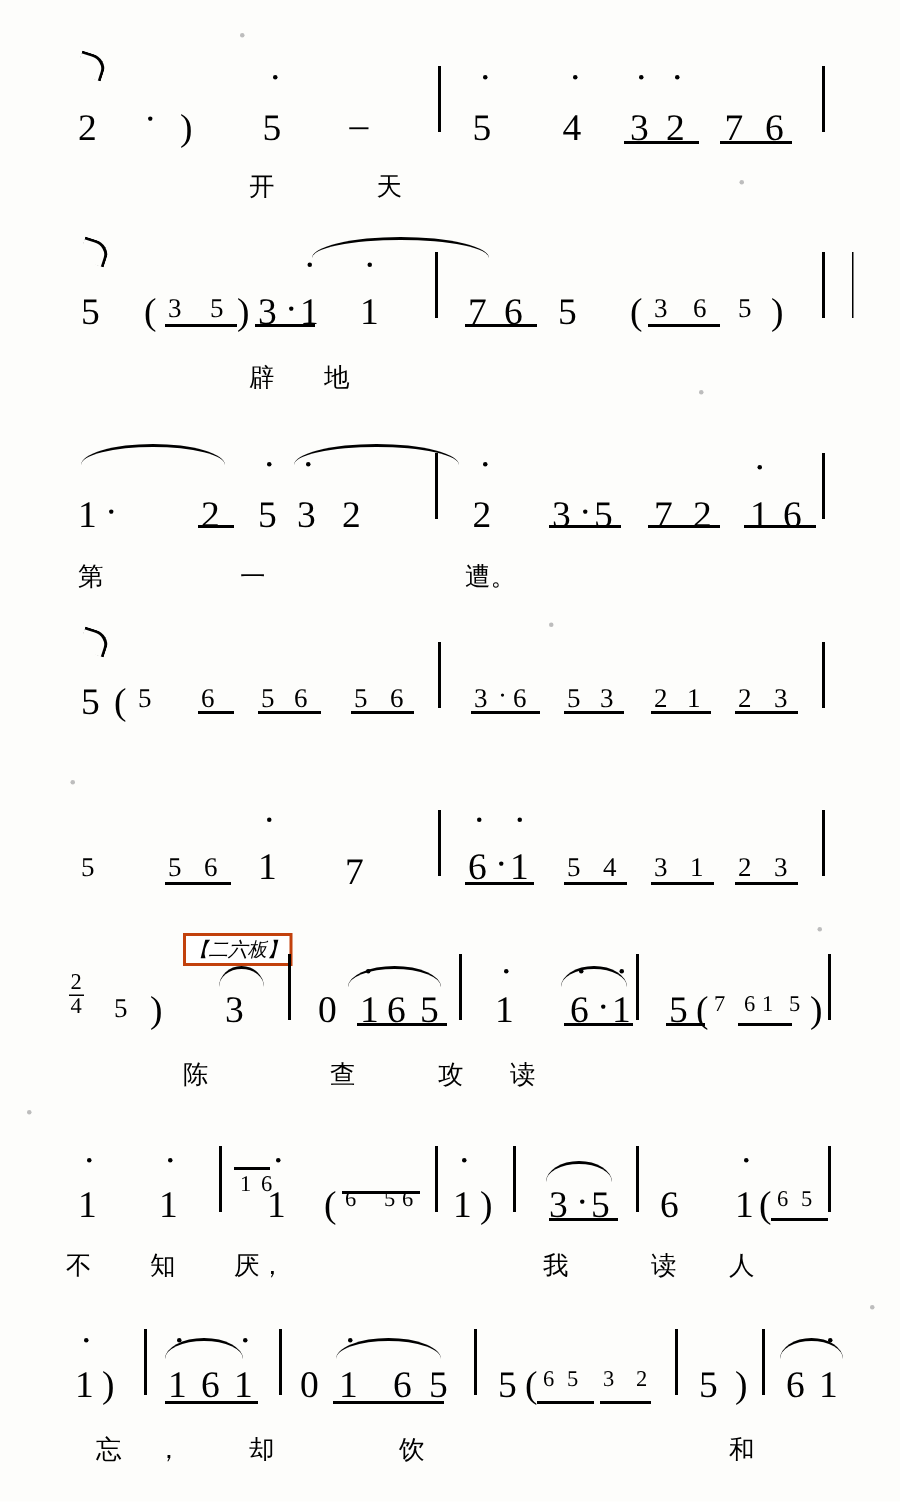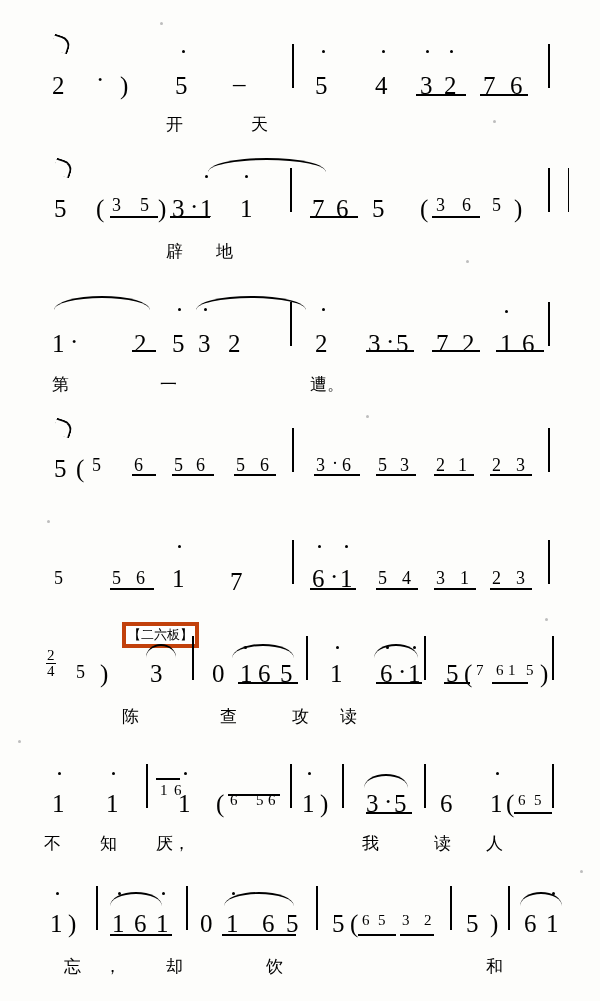--- a/index.html
+++ b/index.html
@@ -91,23 +91,24 @@
   .dot {
     position: absolute;
     width: 3px; height: 3px;
     border-radius: 50%;
     background: #000;
   }
   .tag {
     position: absolute;
     font-size: 13px;
     font-family: "DejaVu Sans", sans-serif;
-    border: 4px solid #c2410c;
+    border: 2px solid #c2410c;
     padding: 0px 2px;
     background: #fff;
+    font-style: italic;
   }
   .meter {
     position: absolute;
     font-size: 15px;
     font-family: "Liberation Serif", serif;
     text-align: center;
     line-height: 1.0;
   }
   .meter .top { display:block; border-bottom: 1px solid #000; padding: 0 1px;}
   .meter .bot { display:block; padding: 0 1px;}

